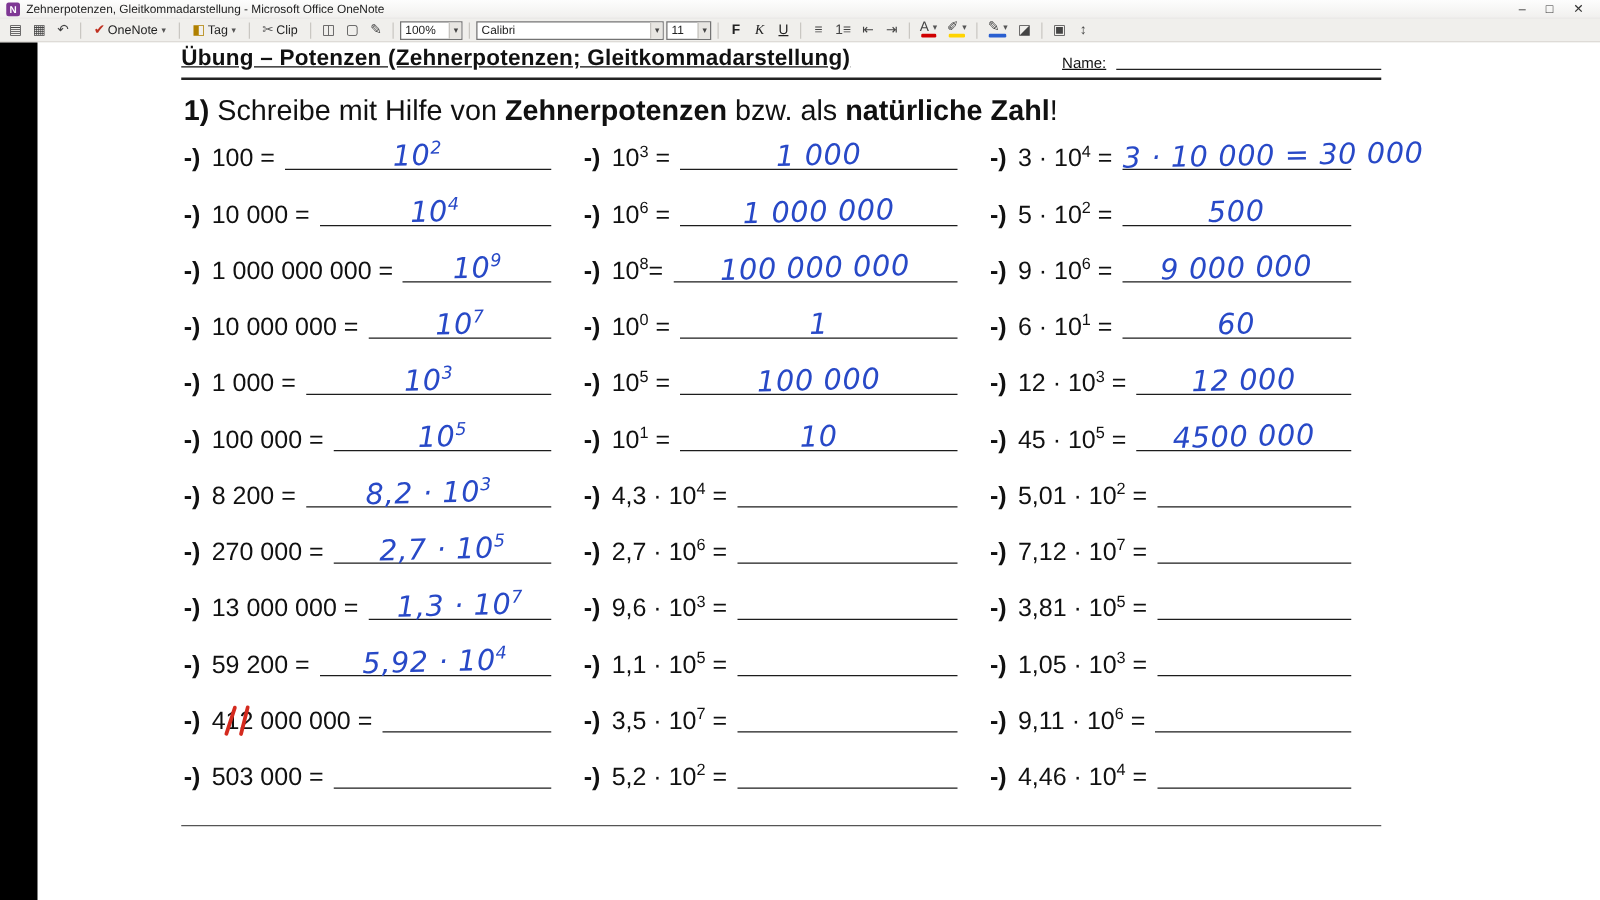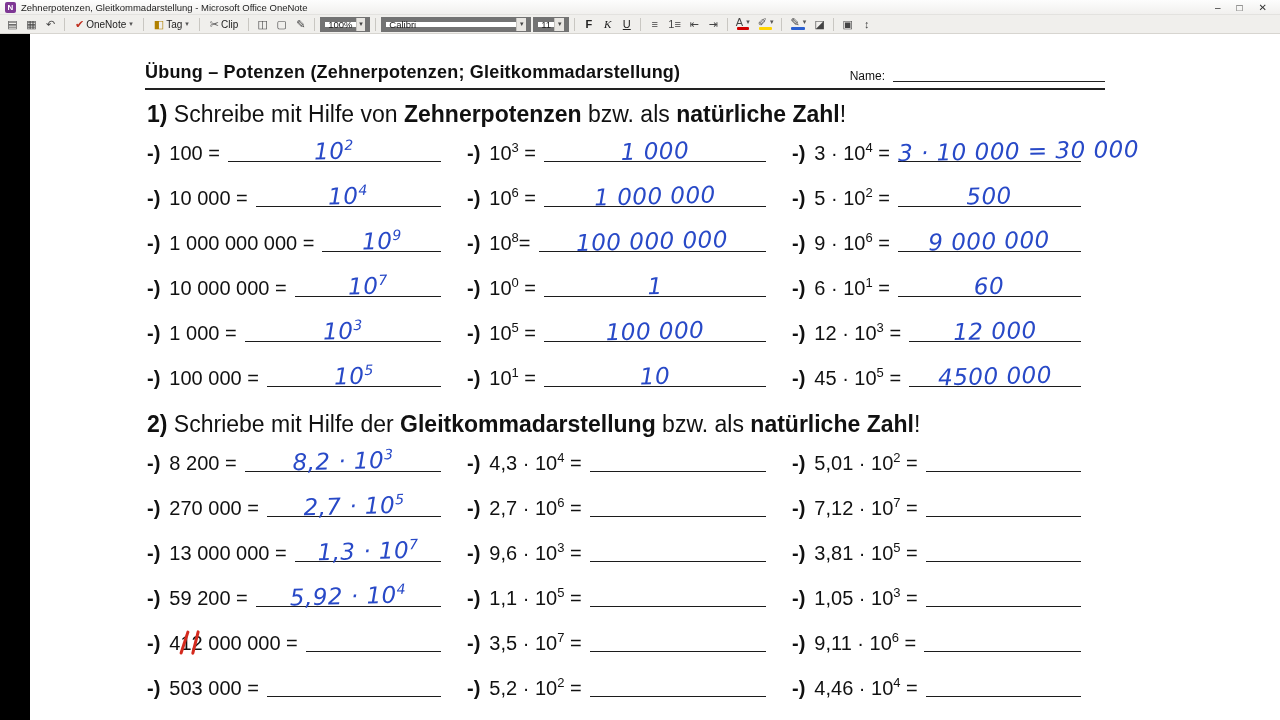--- a/index.html
+++ b/index.html
@@ -24,33 +24,33 @@
           gap:2px; padding:0 2px; border:1px solid transparent; border-radius:2px; position:relative; }
   .tbtn .g { font-size:11px; line-height:14px; }
   .tbtn.lbl { padding:0 4px; color:#222; }
   .tbtn .arr { font-size:7px; color:#555; margin-left:1px; }
   .tbtn .bar { position:absolute; bottom:1px; left:3px; right:3px; height:3px; border-radius:1px; }
   .tbtn.with-bar { padding-bottom:4px; }
   .tbtn.fmt { font-size:11px; color:#222; width:17px; }
   .tbtn.fmt.b { font-weight:bold; }
   .tbtn.fmt.i { font-style:italic; font-family:"Liberation Serif", serif; }
   .tbtn.fmt.u { text-decoration:underline; }
-  .combo { height:15px; background:#fff; border:5px solid #737373; display:flex; align-items:center;
+  .combo { height:15px; background:#fff; border:1px solid #737373; display:flex; align-items:center;
            font-size:9.5px; color:#222; padding-left:3px; justify-content:space-between; flex:0 0 auto; }
   .combo .arr { width:10px; height:13px; display:flex; align-items:center; justify-content:center;
                 font-size:7px; background:#e8e6e2; border-left:1px solid #c5c3bf; margin-left:3px; color:#444; }
 
   
   .content { position:relative; height:686px; display:flex; background:#fff; }
   .strip { width:30px; background:#000; flex:0 0 auto; }
   .page { flex:1; position:relative; }
   .sheet { margin-left:115px; width:960px; color:#111; }
 
   .sheet-header { display:flex; align-items:flex-end; border-bottom:2px solid #222;
-                  padding-bottom:5px; margin-top:28px; }
+                  padding-bottom:5px; margin-top:2px;text-decoration:underline; }
   .ws-title { font-size:18px; font-weight:bold; letter-spacing:0.2px; }
   .name-group { margin-left:auto; display:flex; align-items:flex-end; font-size:12px; }
   .name-line { width:212px; border-bottom:1.6px solid #222; height:2px; margin-left:8px; margin-bottom:1px; }
 
   .heading { font-size:23px; margin:14px 0 6px 2px; line-height:20px; }
   .heading .hb { font-weight:bold; }
 
   .rows { display:grid; grid-template-columns:320px 325px 315px; }
   .cell { height:45px; display:flex; align-items:flex-end; padding:0 24px 10px 2px; font-size:20px; }
   .pre { font-weight:bold; margin-right:9px; white-space:nowrap; }
@@ -320,21 +320,20 @@
                 </span>
               </div>
               <div class="cell">
                 <span class="pre">-)</span>
                 <span class="q">45 · 10<sup>5</sup> =</span>
                 <span class="line">
                   <span class="ans">4500 000</span>
                 </span>
               </div>
             </div>
-            <div class="heading"><span class="hb">2) </span><span>Schriebe mit Hilfe der </span><span class="hb">Gleitkommadarstellung</span><span> bzw. als </span><span class="hb">natürliche Zahl</span><span>!</span></div>
             <div class="rows">
               <div class="cell">
                 <span class="pre">-)</span>
                 <span class="q">8 200 =</span>
                 <span class="line">
                   <span class="ans">8,2 · 10<sup>3</sup></span>
                 </span>
               </div>
               <div class="cell">
                 <span class="pre">-)</span>

